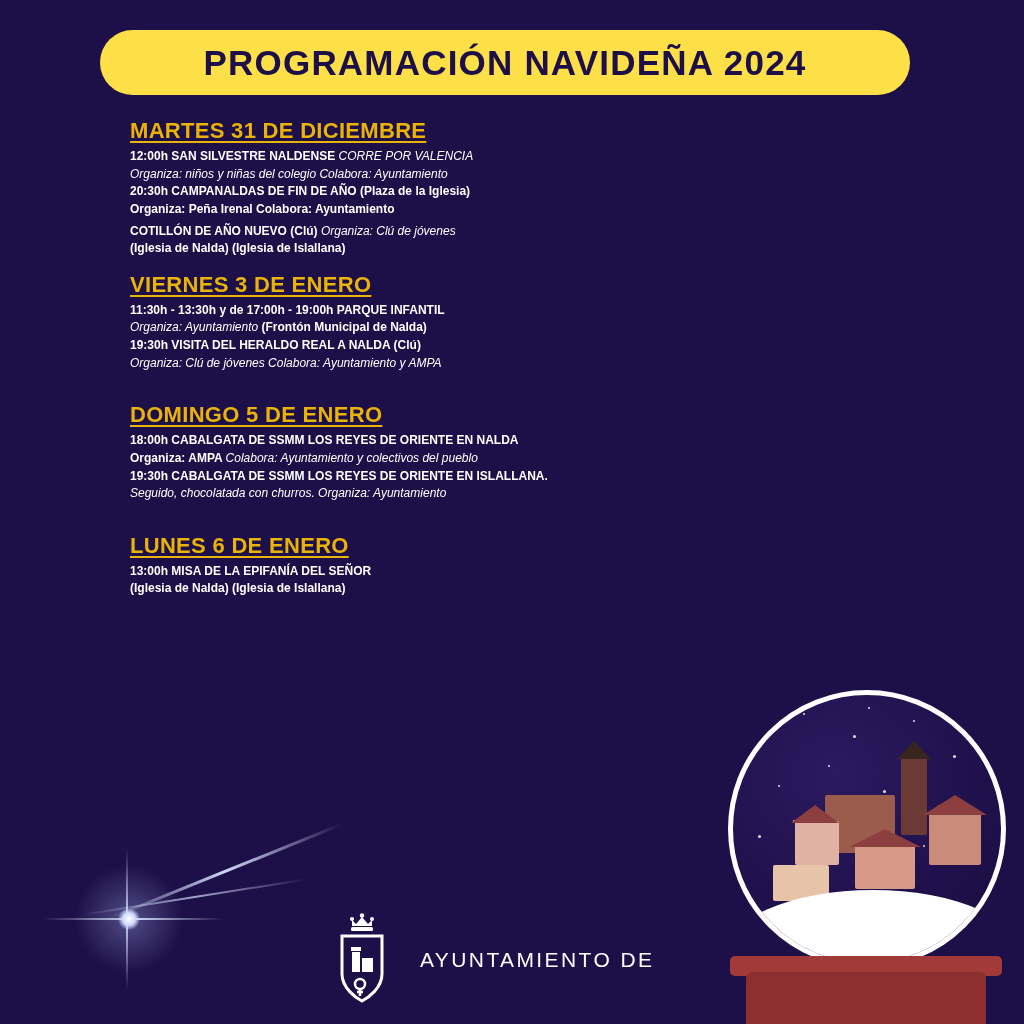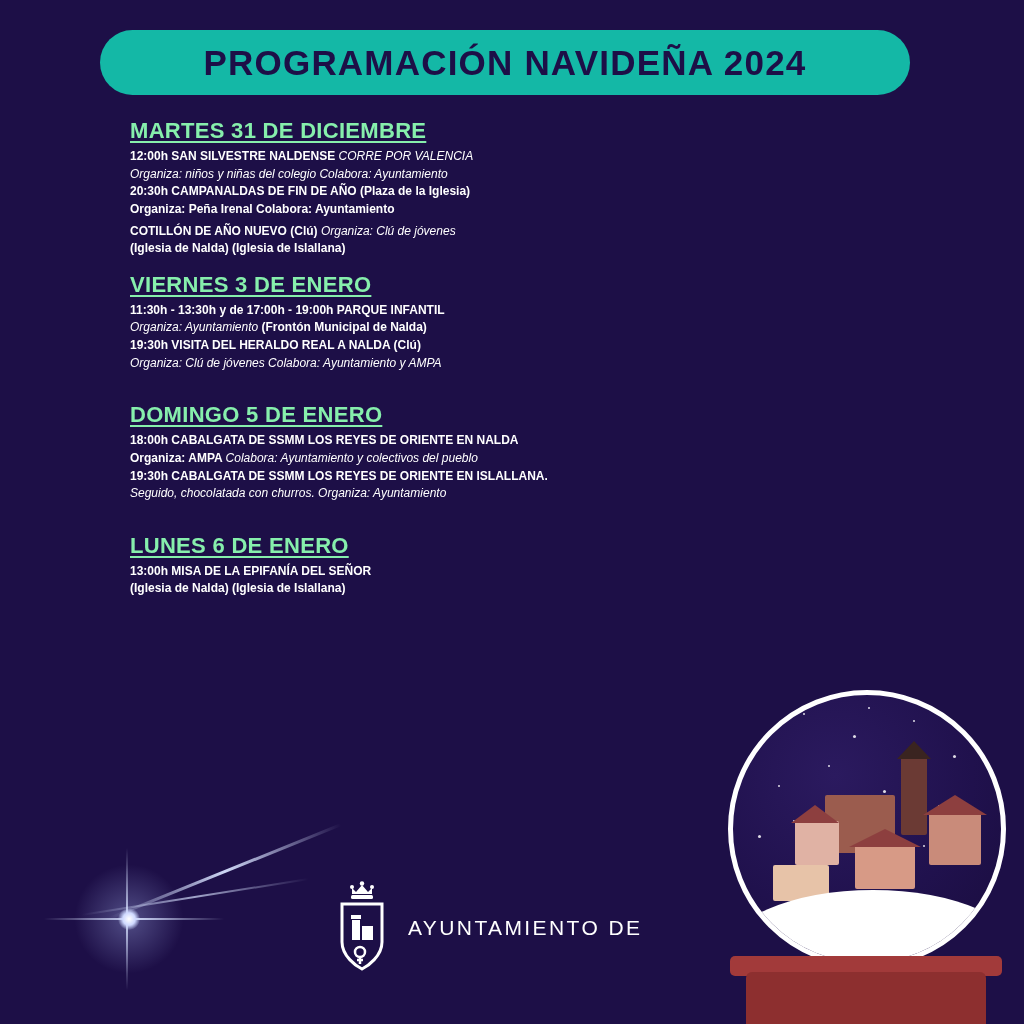--- a/index.html
+++ b/index.html
@@ -31,35 +31,35 @@
   .ray-d{left:60px;top:40px;width:250px;height:3px;transform:rotate(-22deg);}
   .ray-d2{left:40px;top:66px;width:230px;height:2px;transform:rotate(-9deg);opacity:.75;}
   .glow-halo{
     position:absolute;left:34px;top:34px;width:110px;height:110px;border-radius:50%;
     background:radial-gradient(circle,rgba(180,195,255,.35) 0%,rgba(120,140,255,0) 70%);
   }
 
   
   .title-pill{
     position:absolute;left:100px;top:30px;width:810px;height:65px;
-    background:#14b8a6;border-radius:34px;
+    background:#fde047;border-radius:34px;
     display:flex;align-items:center;justify-content:center;
   }
   .title-pill .title-text{
     color:#1d0f47;font-weight:bold;font-size:35px;letter-spacing:1.2px;
     font-family:"Liberation Sans", sans-serif;white-space:nowrap;
   }
 
   
   .program{
     position:absolute;left:130px;top:108px;width:790px;
   }
   .day{margin-bottom:4px;}
   .day-head{
-    color:#86efac;font-weight:bold;font-size:22px;letter-spacing:.3px;
+    color:#eab308;font-weight:bold;font-size:22px;letter-spacing:.3px;
     text-decoration:underline;text-underline-offset:3px;
     margin:10px 0 4px 0;display:inline-block;
   }
   .line{
     color:#ffffff;font-size:12px;line-height:1.47;margin:0;
     white-space:normal;
   }
   .b{font-weight:bold;}
   .i{font-style:italic;font-weight:normal;}
   .n{font-weight:bold;}
@@ -143,21 +143,21 @@
     <div class="house" style="left:122px;top:150px;width:60px;height:44px;background:#d79a86;"></div>
     <div class="roof" style="left:116px;top:134px;border-left:36px solid transparent;border-right:36px solid transparent;border-bottom:18px solid #8d3f3f;"></div>
     <div class="house" style="left:40px;top:170px;width:56px;height:36px;background:#e7c3a8;"></div>
 
     <div class="globe-snowbase"></div>
   </div>
   <div class="base-top"></div>
   <div class="base"></div>
 </div>
 
-<div style="position:absolute;left:330px;top:880px;display:flex;align-items:center;gap:14px;">
+<div style="position:absolute;left:330px;top:912px;display:flex;align-items:center;gap:26px;">
   <div>
     <svg width="64" height="92" viewBox="0 0 64 92">
       <path d="M22 14 L22 8 L26 12 L32 5 L38 12 L42 8 L42 14 Z" fill="#ffffff"></path>
       <rect x="21" y="15" width="22" height="4" rx="1.5" fill="#ffffff"></rect>
       <circle cx="22" cy="7" r="2" fill="#ffffff"></circle>
         <circle cx="32" cy="3.5" r="2.2" fill="#ffffff"></circle>
         <circle cx="42" cy="7" r="2" fill="#ffffff"></circle>
       <path d="M12 24 H52 V62 C52 76 38 86 32 89 C26 86 12 76 12 62 Z" fill="none" stroke="#ffffff" stroke-width="3"></path>
       <rect x="22" y="40" width="8" height="20" fill="#ffffff"></rect>
       <rect x="32" y="46" width="11" height="14" fill="#ffffff"></rect>

